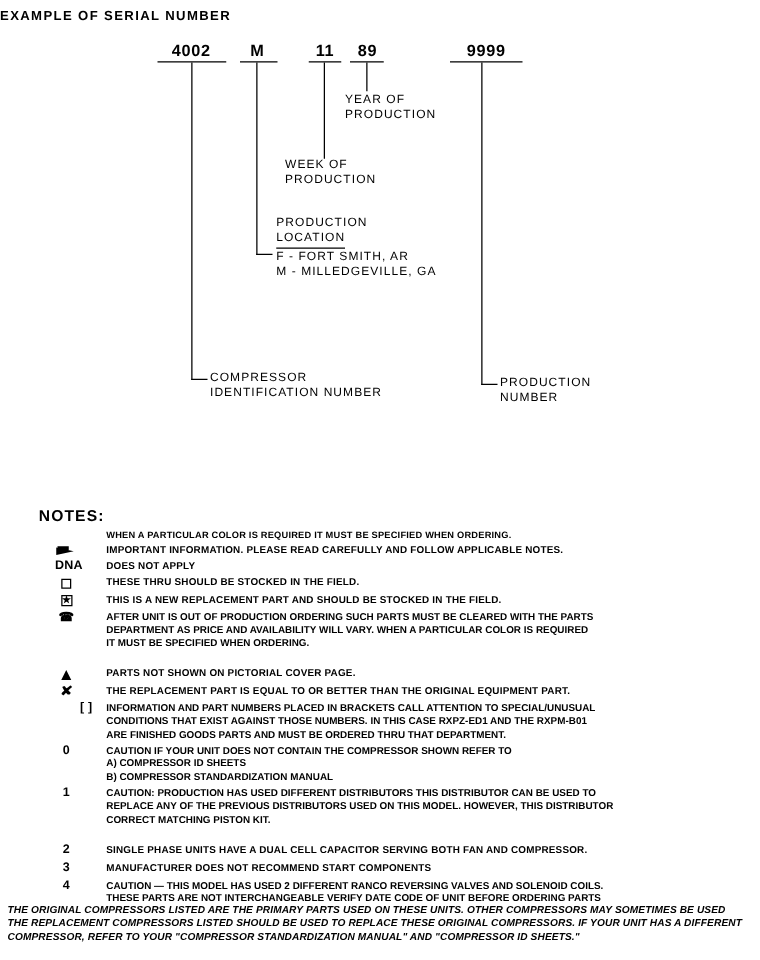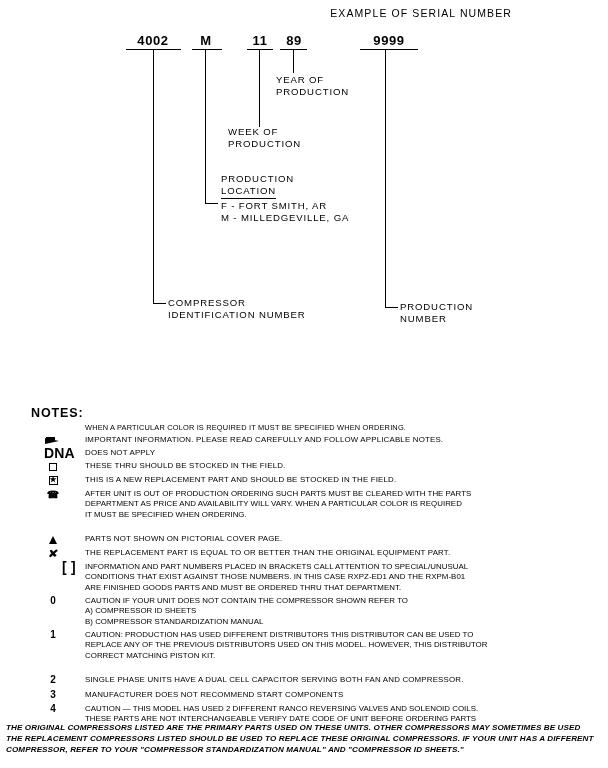--- a/index.html
+++ b/index.html
@@ -20,24 +20,24 @@
   #diagram {
     position: absolute;
     left: 0; top: 0;
     width: 608px;
     height: 390px;
   }
   #diagram-title {
     position: absolute;
     left: 0; top: 7px;
     width: 512px;
-    text-align: right;
+    text-align: left;
     font-size: 10.5px;
     letter-spacing: 1.1px;
-    font-weight: 400;
+    font-weight: 700;
     white-space: nowrap;
   }
 
   
   .seg {
     position: absolute;
     font-size: 13px;
     font-weight: 700;
     letter-spacing: 0.6px;
     text-align: center;
@@ -99,21 +99,21 @@
     font-size: 9px;
     font-weight: 700;
     line-height: 10.5px;
   }
   .note-body {
     position: absolute;
     left: 54px;
     top: 0px;
     width: 512px;
     font-size: 7.9px;
-    font-weight: 400;
+    font-weight: 700;
     letter-spacing: 0.18px;
     line-height: 10.4px;
   }
   .note-body.tight { letter-spacing: 0.02px; }
   .note-body .uline { border-bottom: 1.2px solid #000; }
   .sub-line { display: block; }
 
   
   .sym-flag {
     display: inline-block;
@@ -175,21 +175,21 @@
     vertical-align: middle;
   }
   .sym-check {
     display: inline-block;
     font-size: 10px;
     line-height: 9px;
     vertical-align: middle;
     transform: scaleX(1.25);
   }
   .sym-text {
-    font-size: 14px;
+    font-size: 10px;
     font-weight: 700;
     letter-spacing: 0.2px;
     padding-left: 16px;
   }
   .sym-num {
     font-size: 10px;
     font-weight: 700;
   }
 
   

